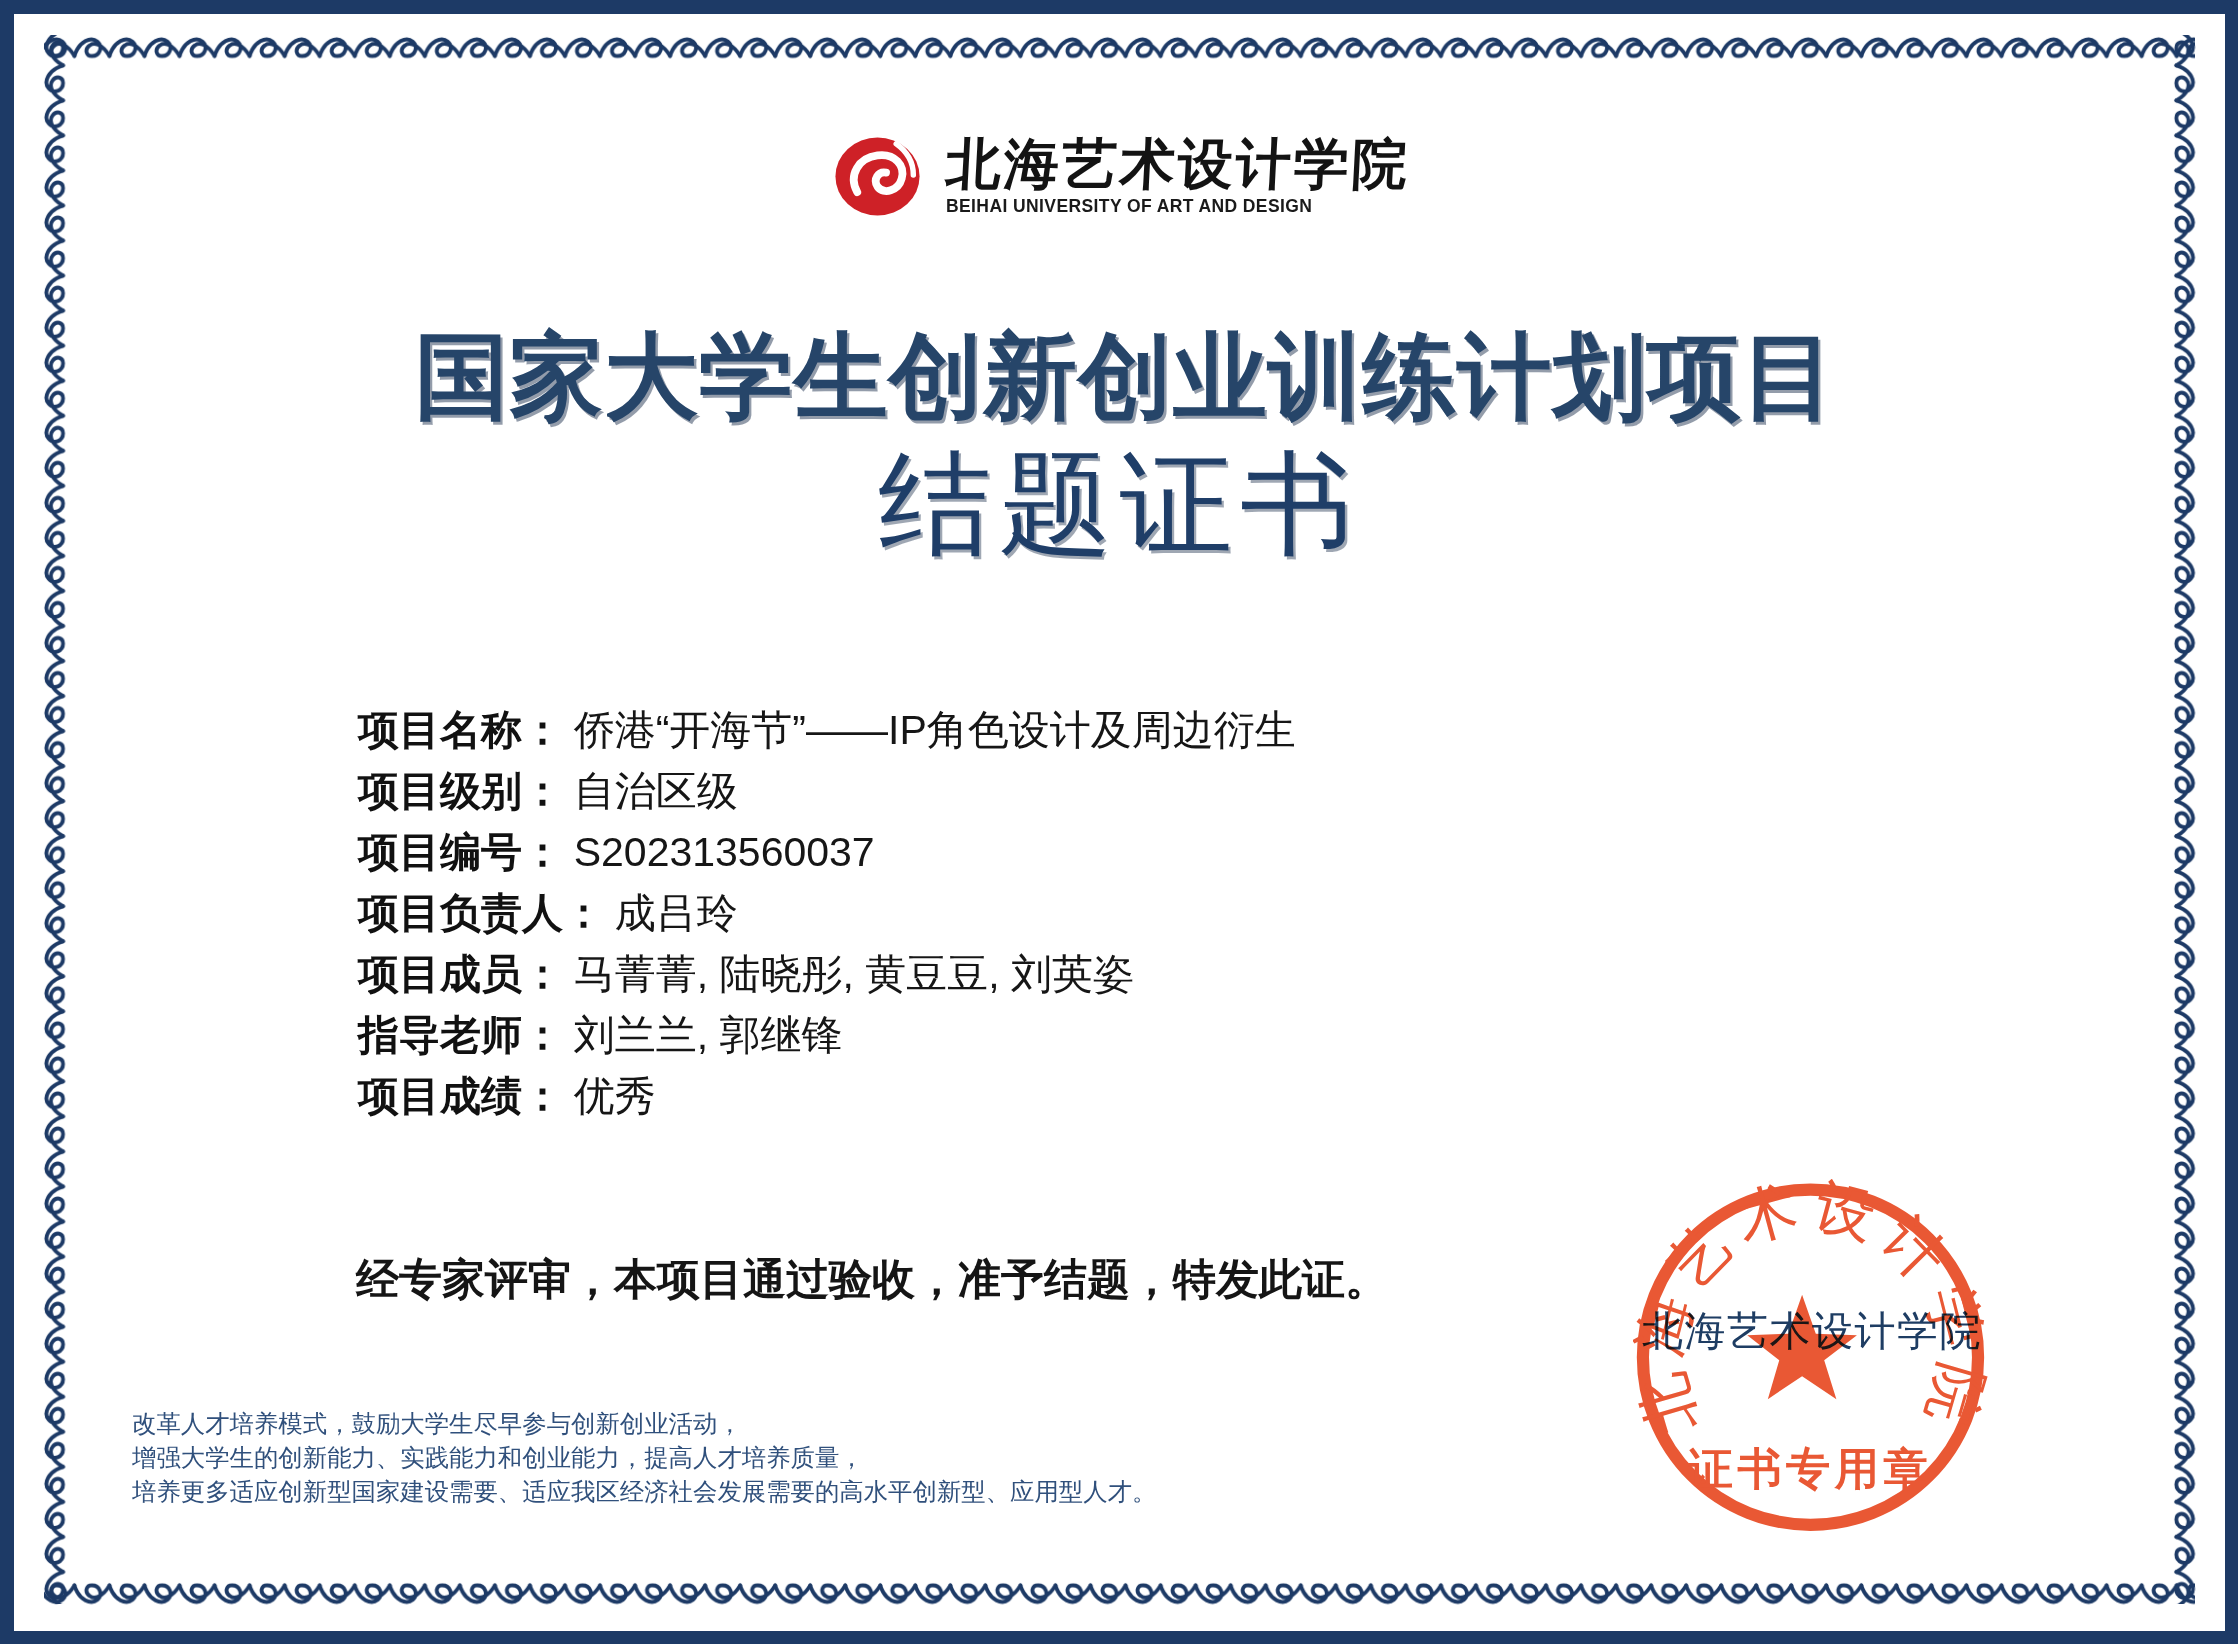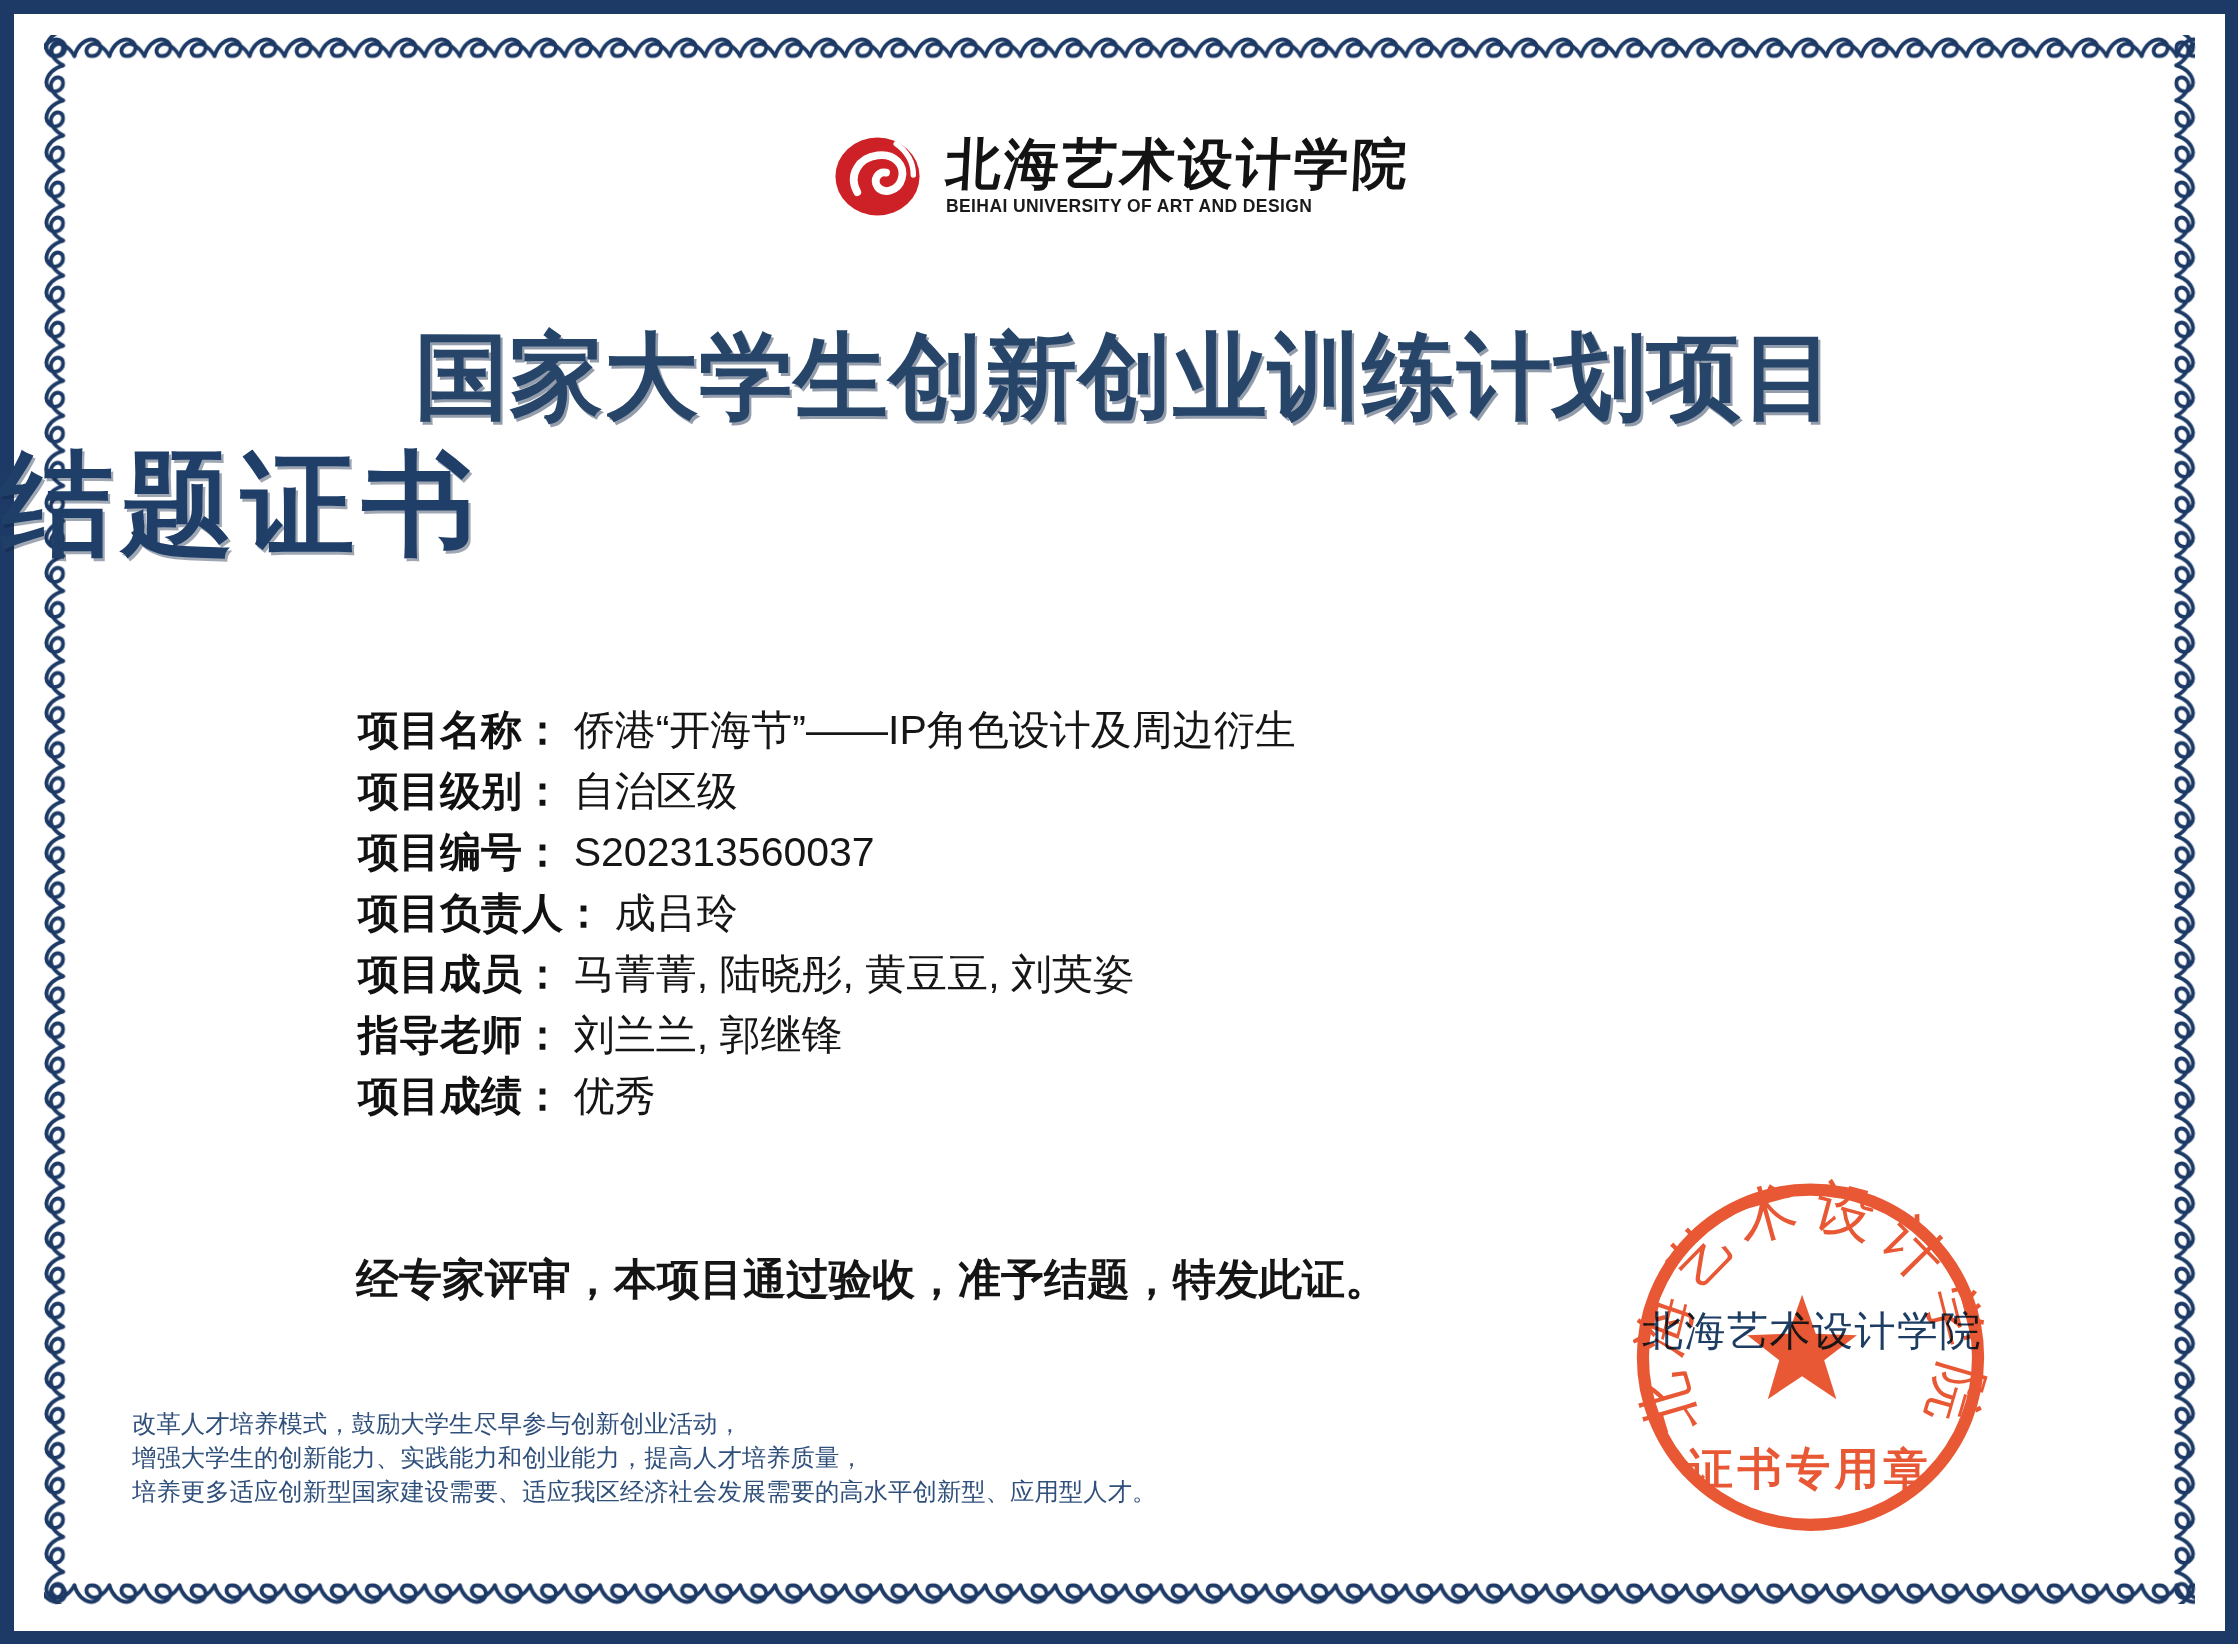--- a/index.html
+++ b/index.html
@@ -29,22 +29,22 @@
     font-size:17.5px;font-weight:700;letter-spacing:0.4px;color:#1a1a1a;margin-top:2.3px;white-space:nowrap;
   }
 
   .title{
     position:absolute;top:326px;left:12px;right:0;text-align:center;
     font-family:"Liberation Serif",serif;font-weight:700;font-size:94px;line-height:102px;
     color:#264569;letter-spacing:0.8px;white-space:nowrap;
     text-shadow:2.3px 3px 0 rgba(16,36,66,0.45);
   }
   .subtitle{
-    position:absolute;top:448px;left:0;right:0;
-    font-family:"Liberation Serif",serif;font-weight:700;font-size:113px;line-height:114px;
+    position:absolute;top:448px;left:0;right:0;text-align:center;
+    font-family:"Liberation Serif",serif;font-weight:400;font-size:113px;line-height:114px;
     color:#1f3e68;letter-spacing:7.6px;white-space:nowrap;
     text-shadow:2.3px 3px 0 rgba(16,36,66,0.4);
   }
 
   .fields{position:absolute;left:358px;top:710px;display:flex;flex-direction:column;row-gap:20px;}
   .field-row{font-size:41px;line-height:41px;white-space:nowrap;}
   .field-label{font-weight:700;color:#111;}
   .field-value{font-weight:400;color:#161616;margin-left:10.7px;}
 
   .statement{

